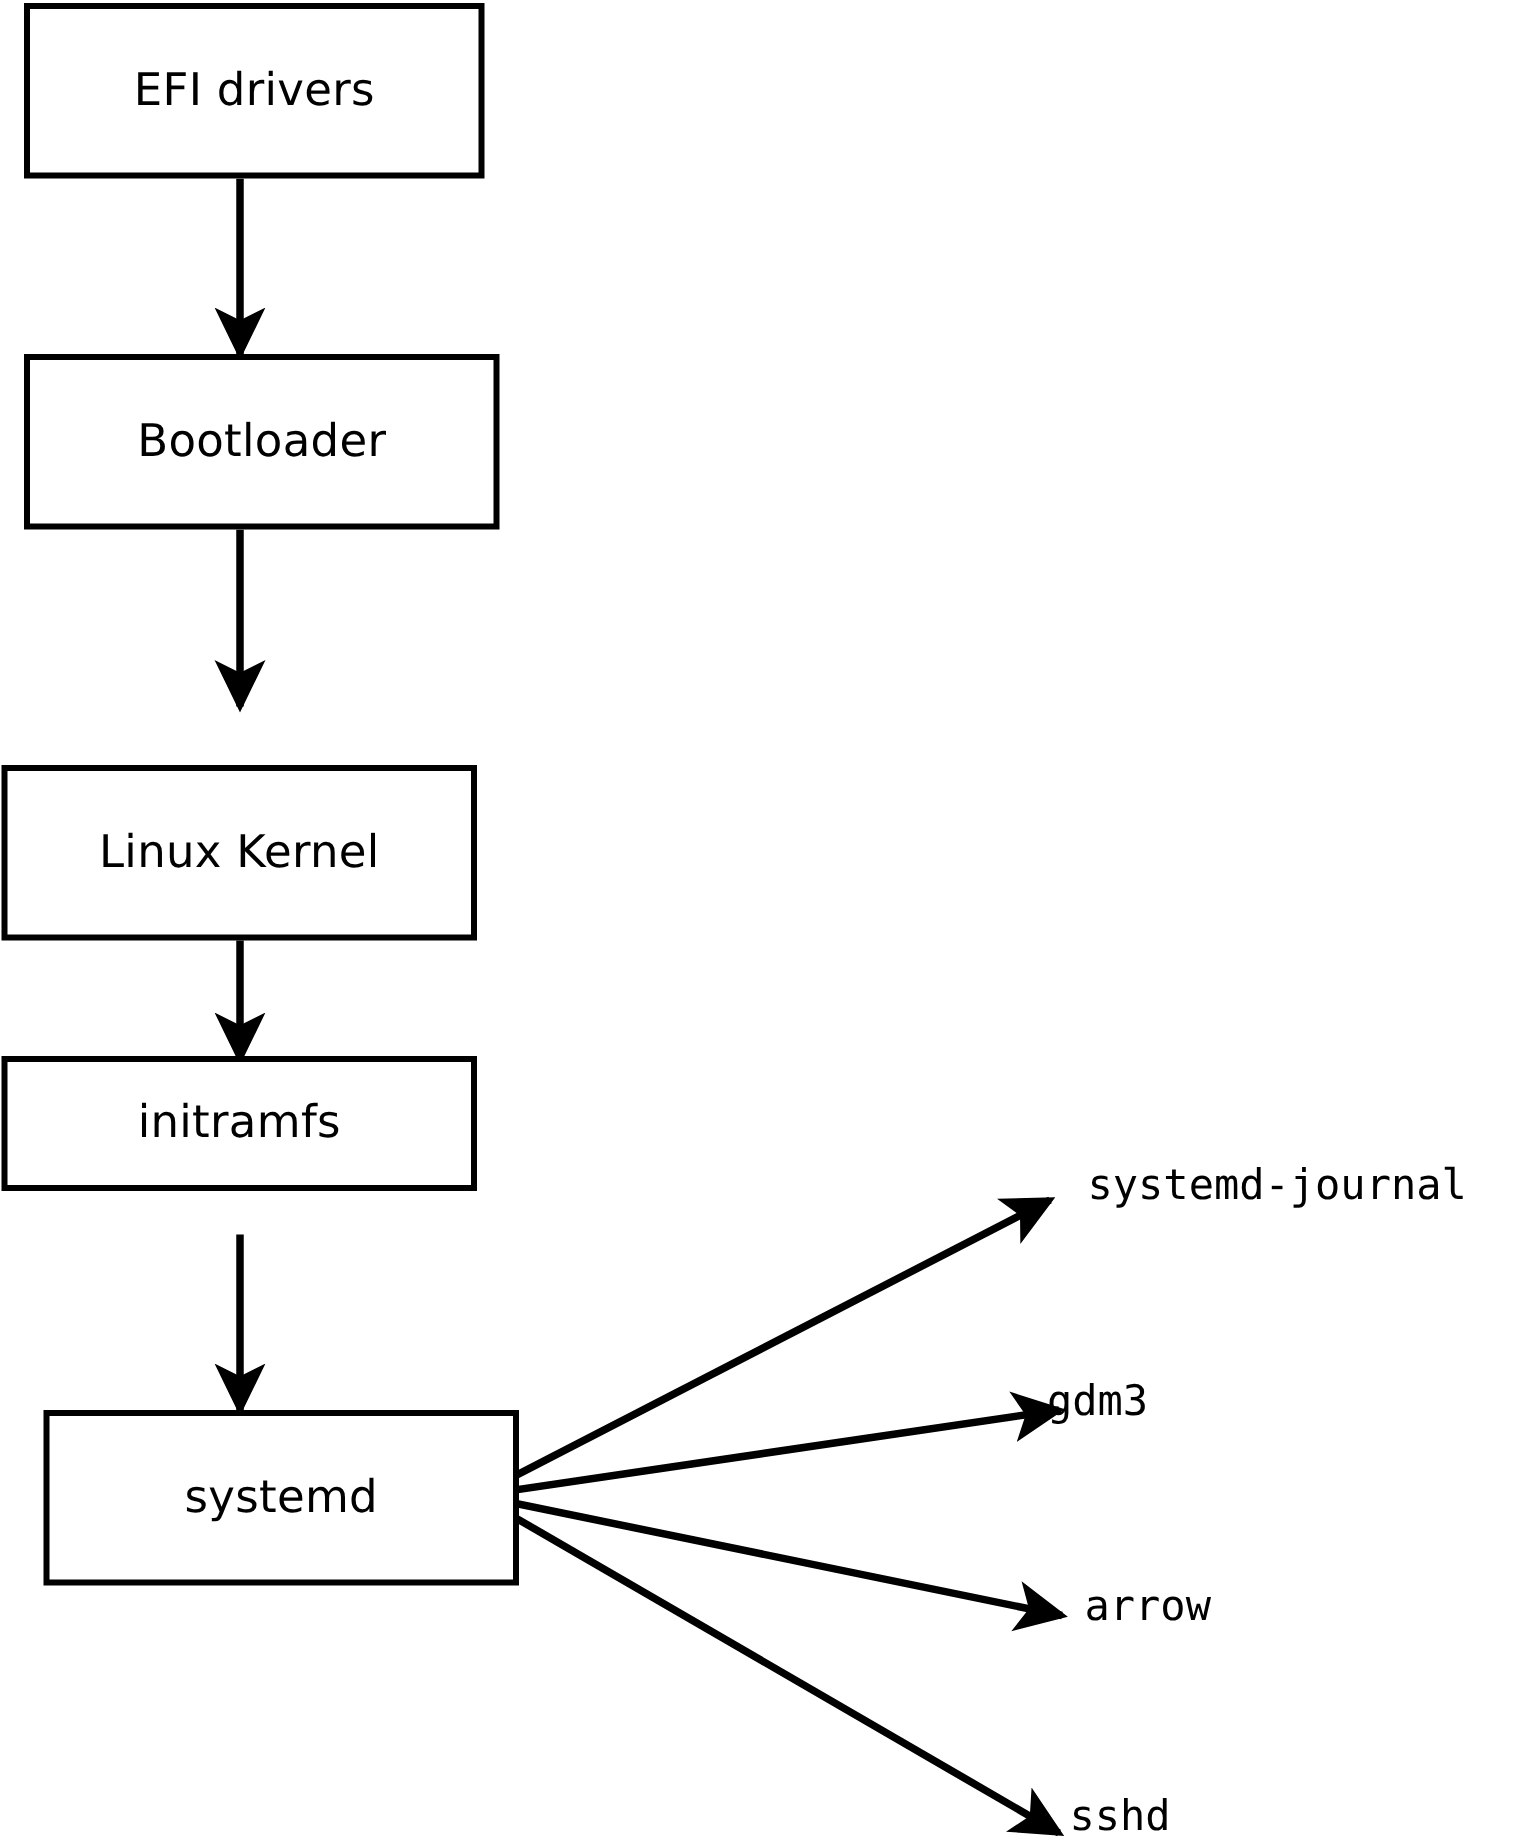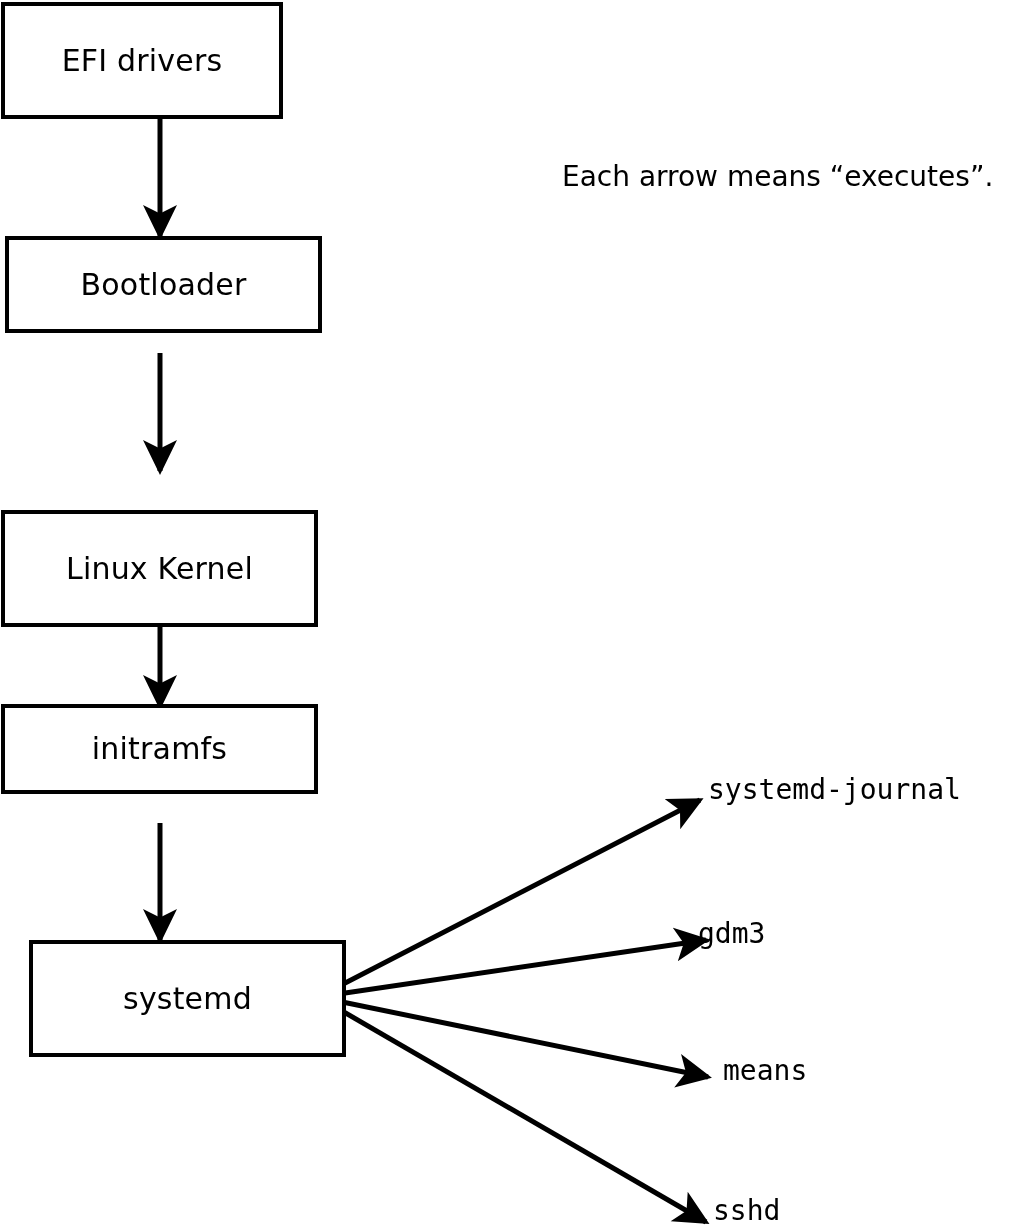--- a/index.html
+++ b/index.html
@@ -77,39 +77,38 @@
       </g>
     <g id="fan-arrow-group">
         <line x1="318" y1="997" x2="700" y2="800" stroke="#000000" stroke-width="5" marker-end="url(#arrowhead)"></line>
         <line x1="318" y1="997" x2="706" y2="940" stroke="#000000" stroke-width="5" marker-end="url(#arrowhead)"></line>
         <line x1="318" y1="997" x2="708" y2="1077" stroke="#000000" stroke-width="5" marker-end="url(#arrowhead)"></line>
         <line x1="318" y1="997" x2="706" y2="1222" stroke="#000000" stroke-width="5" marker-end="url(#arrowhead)"></line>
       </g>
   </svg>
 
   <div id="stage-box-container">
-      <div class="stage-box" style="left: 1px; top: 2px; width: 282px; height: 117px;">
+      <div class="stage-box" style="left: 16px; top: 2px; width: 307px; height: 117px;">
         <span class="stage-label">EFI drivers</span>
       </div>
-      <div class="stage-box" style="left: 5px; top: 236px; width: 317px; height: 97px;">
+      <div class="stage-box" style="left: 16px; top: 236px; width: 317px; height: 117px;">
         <span class="stage-label">Bootloader</span>
       </div>
       <div class="stage-box" style="left: 1px; top: 471px; width: 317px; height: 117px; margin-top: 39px;">
         <span class="stage-label">Linux Kernel</span>
       </div>
       <div class="stage-box" style="left: 1px; top: 704px; width: 317px; height: 90px;">
         <span class="stage-label">initramfs</span>
       </div>
       <div class="stage-box" style="left: 1px; top: 940px; width: 317px; height: 117px; margin-left: 28px;">
         <span class="stage-label">systemd</span>
       </div>
     </div>
 
   <div id="service-label-container">
-      <div class="service-label" style="left: 708px; top: 776px;">systemd-journal</div>
+      <div class="service-label" style="left: 725px; top: 776px;">systemd-journal</div>
       <div class="service-label" style="left: 698px; top: 920px;">gdm3</div>
-      <div class="service-label" style="left: 723px; top: 1057px;">means</div>
+      <div class="service-label" style="left: 723px; top: 1057px;">arrow</div>
       <div class="service-label" style="left: 713px; top: 1197px;">sshd</div>
     </div>
 
-  <div class="caption-note" id="caption-note" style="left: 562px; top: 163px;">Each arrow means “executes”.</div>
 
 </div>
 
 </body></html>

